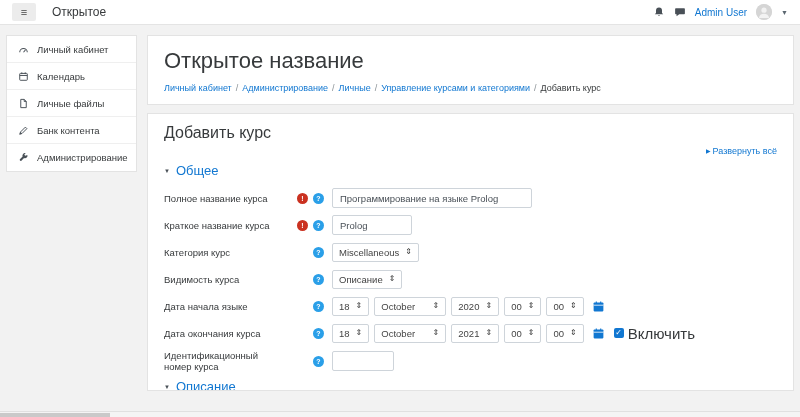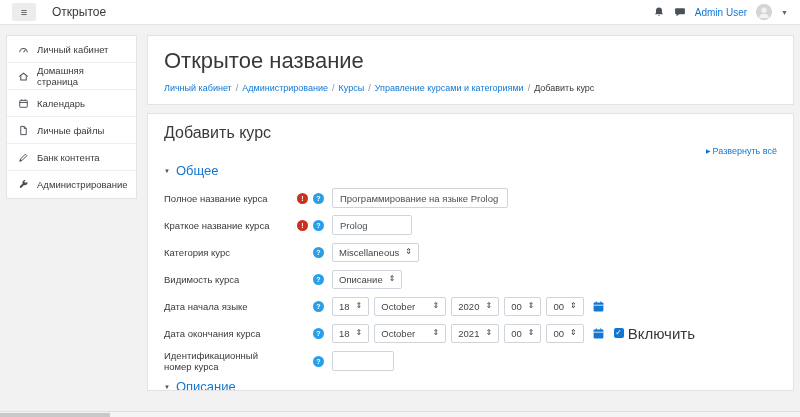--- a/index.html
+++ b/index.html
@@ -51,21 +51,21 @@
   .flabel { width:122px; flex:none; font-size:9.5px; color:#373a3c; cursor:default; }
   .ficons { width:46px; flex:none; display:flex; justify-content:flex-end; align-items:center;
             gap:5px; padding-right:8px; }
   .badge-ic { width:11px; height:11px; border-radius:50%; color:#fff; font-size:7px; font-weight:bold;
               display:inline-flex; align-items:center; justify-content:center; cursor:pointer; }
   .req { background:#ca3120; }
   .hlp { background:#2a9fe8; }
 
   .tinput { height:20px; border:1px solid #ced4da; border-radius:2px; background:#fff;
             font-family:"Liberation Sans",sans-serif; font-size:9.5px; color:#495057; padding:0 7px; }
-  .w-full { width:176px; } .w-short { width:80px; } .w-id { width:62px; }
+  .w-full { width:200px; } .w-short { width:80px; } .w-id { width:62px; }
 
   .selbox { height:19px; border:1px solid #ced4da; border-radius:2px; background:#fff;
             display:inline-flex; align-items:center; gap:6px; padding:0 6px; font-size:9.5px;
             color:#444; cursor:pointer; }
   .selbox .ud { font-size:8px; color:#333; line-height:1; }
   .dategrp { display:flex; align-items:center; gap:5px; }
 
   .cal-ic { width:13px; height:13px; display:inline-flex; cursor:pointer; margin-left:3px; }
   .chkwrap { display:flex; align-items:center; gap:4px; margin-left:4px; cursor:pointer; }
   .chk { width:10px; height:10px; background:#1177d1; border-radius:2px; color:#fff;
@@ -118,29 +118,20 @@
         <span class="ic">
           <svg viewBox="0 0 16 16" fill="none" stroke="#495057" stroke-width="1.5">
               <path d="M2.5 12a5.5 5.5 0 0 1 11 0"></path>
               <path d="M8 12l3-3.6"></path>
             </svg>
         </span>
         <span>Личный кабинет</span>
       </div>
       <div class="nav-item">
         <span class="ic">
-          <svg viewBox="0 0 16 16" fill="none" stroke="#495057" stroke-width="1.5">
-              <path d="M2 8l6-5 6 5"></path>
-              <path d="M4 7.5V13h8V7.5"></path>
-            </svg>
-        </span>
-        <span>Домашняя страница</span>
-      </div>
-      <div class="nav-item">
-        <span class="ic">
           <svg viewBox="0 0 16 16" fill="none" stroke="#495057" stroke-width="1.4">
               <rect x="2.5" y="3.5" width="11" height="10" rx="1"></rect>
               <line x1="2.5" y1="6.5" x2="13.5" y2="6.5"></line>
               <line x1="5.5" y1="2" x2="5.5" y2="4.5"></line>
               <line x1="10.5" y1="2" x2="10.5" y2="4.5"></line>
             </svg>
         </span>
         <span>Календарь</span>
       </div>
       <div class="nav-item">
@@ -170,21 +161,21 @@
         <span>Администрирование</span>
       </div>
     </nav>
   </aside>
 
   <section class="content">
 
     <div class="card header-card">
       <h1>Открытое название</h1>
       <div class="breadcrumb">
-        <a>Личный кабинет</a><span class="sep">/</span><a>Администрирование</a><span class="sep">/</span><a>Курсы</a><span class="sep">/</span><a>Управление курсами и категориями</a><span class="sep">/</span><span class="current">Добавить курс</span>
+        <a>Личный кабинет</a><span class="sep">/</span><a>Администрирование</a><span class="sep">/</span><a>Личные</a><span class="sep">/</span><a>Управление курсами и категориями</a><span class="sep">/</span><span class="current">Добавить курс</span>
       </div>
     </div>
 
     <div class="card form-card">
       <h2>Добавить курс</h2>
 
       <div class="expand-row">
         <a><span class="tiny-caret">▶</span><span>Развернуть всё</span></a>
       </div>
 

